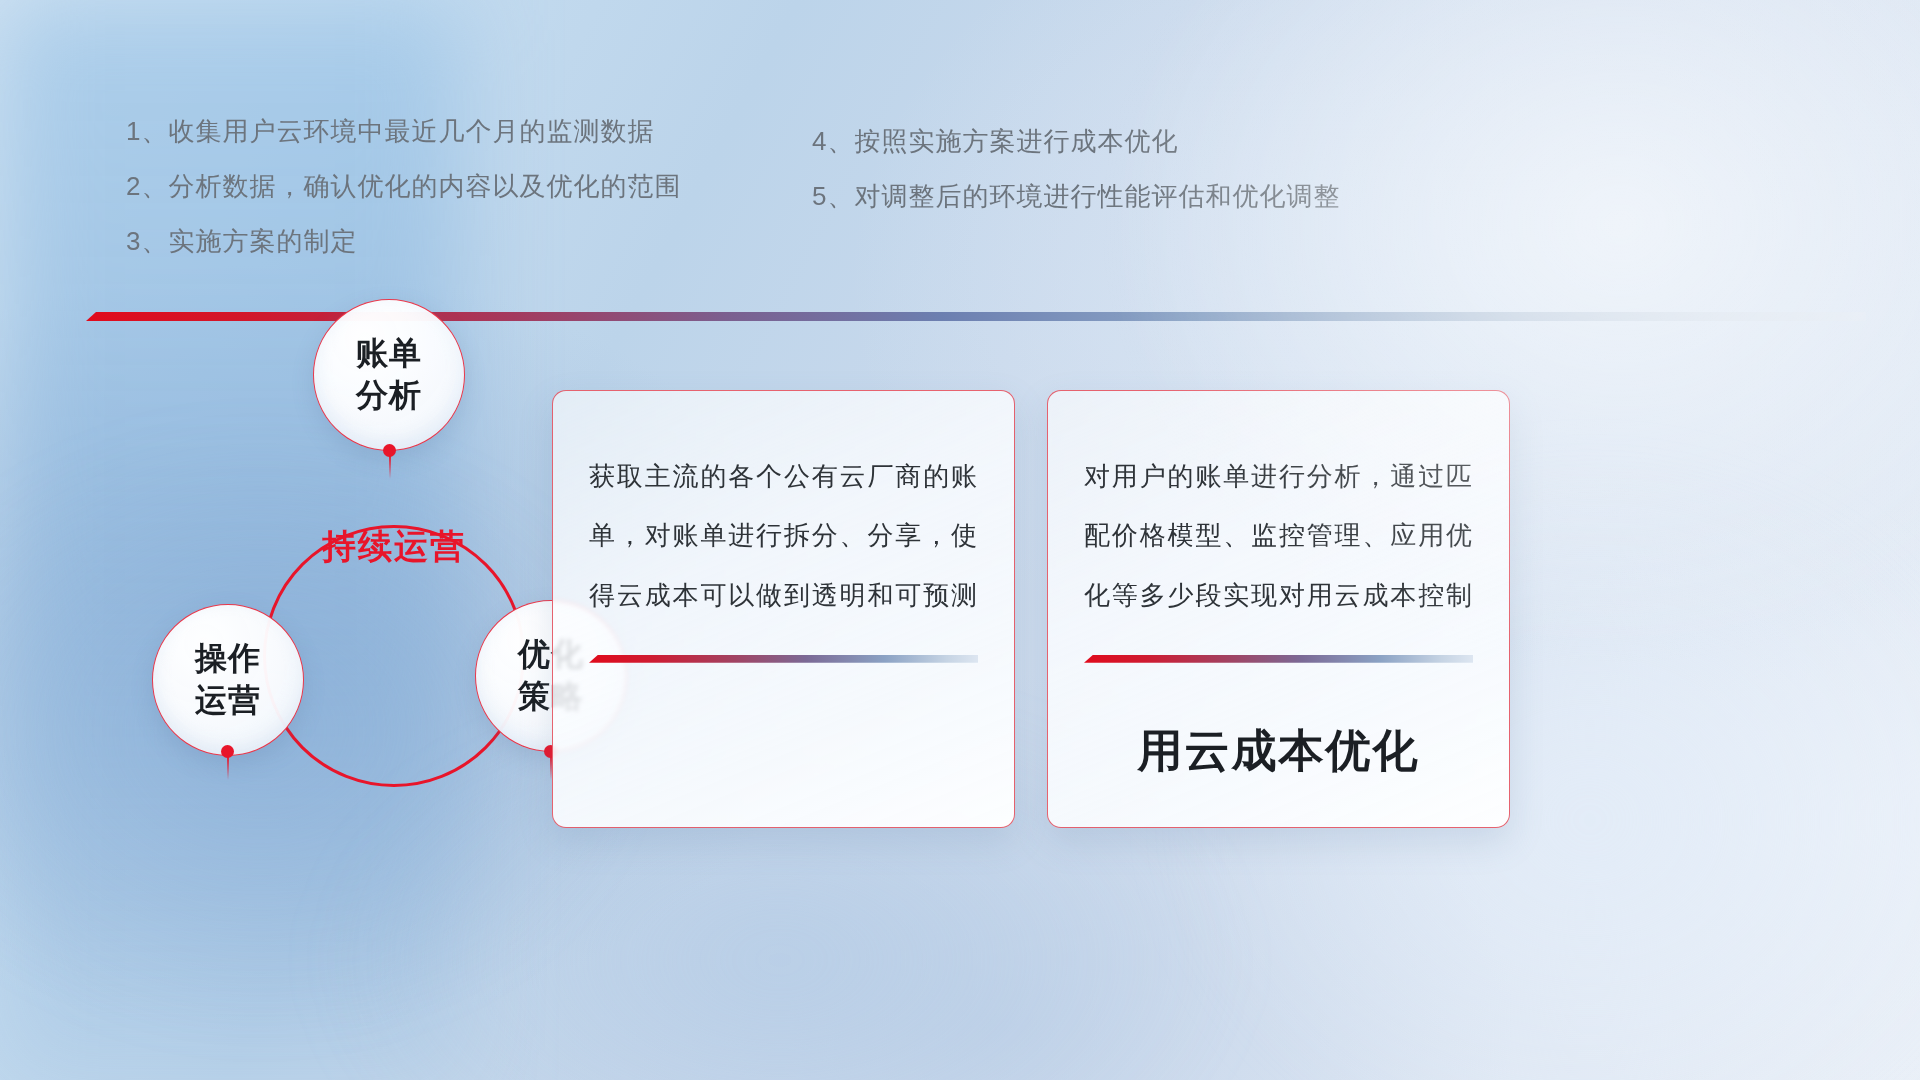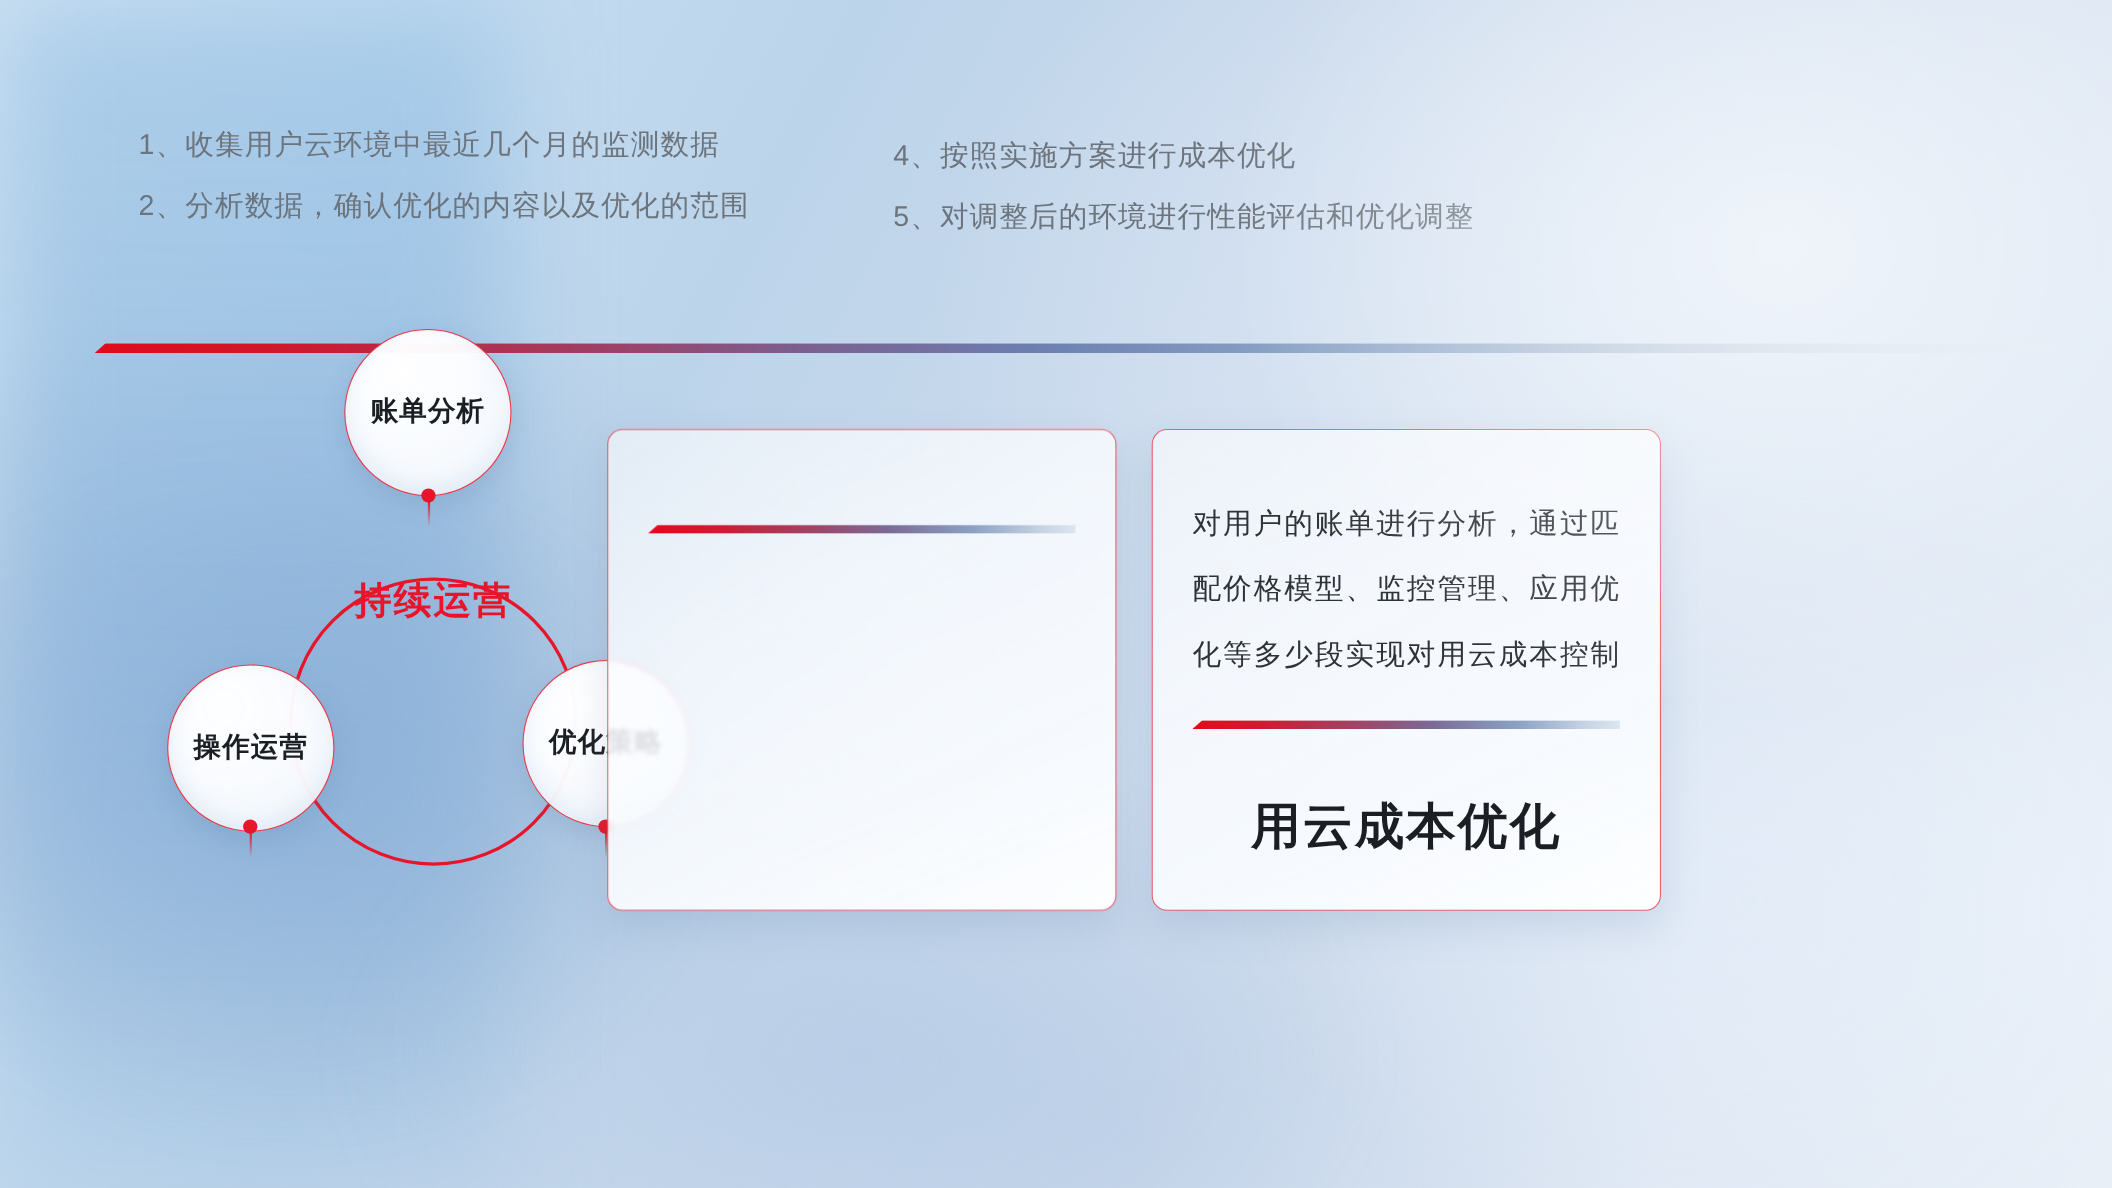--- a/index.html
+++ b/index.html
@@ -59,22 +59,22 @@
     position:absolute;left:183px;top:170px;width:262px;height:262px;
     display:flex;align-items:flex-start;justify-content:center;
     color:#e8152a;font-weight:bold;font-size:34px;line-height:1.26;letter-spacing:2px;
   }
   .bubble{
     position:absolute;border-radius:50%;
     border:1.6px solid rgba(232,21,42,0.85);
     background:
       radial-gradient(circle at 34% 26%,rgba(255,255,255,0.99) 0%,rgba(252,253,255,0.97) 45%,rgba(243,247,252,0.96) 100%);
     box-shadow:0 8px 22px rgba(90,120,160,0.20), inset 0 -8px 18px rgba(205,220,238,0.45);
-    display:flex;flex-direction:row;align-items:center;justify-content:center;
-    color:#1b1f24;font-weight:bold;font-size:25px;line-height:1.30;letter-spacing:1px;font-family:Liberation Serif, serif;
+    display:flex;flex-direction:column;align-items:center;justify-content:center;
+    color:#1b1f24;font-weight:bold;font-size:32px;line-height:1.30;letter-spacing:1px;
   }
   #bubble-top{left:233px;top:-56px;width:152px;height:152px;}
   #bubble-left{left:72px;top:249px;width:152px;height:152px;}
   #bubble-right{left:395px;top:245px;width:152px;height:152px;}
   .dot{position:absolute;width:13px;height:13px;border-radius:50%;background:#e8152a;}
   .tick{position:absolute;width:2px;height:24px;background:linear-gradient(180deg,#e8152a,rgba(232,21,42,0));}
   #dot-top{left:303px;top:89px;}  #tick-top{left:308.5px;top:100px;}
   #dot-left{left:141px;top:390px;} #tick-left{left:146.5px;top:401px;}
   #dot-right{left:464px;top:390px;}#tick-right{left:469.5px;top:401px;}
 
@@ -110,20 +110,21 @@
 
 <div class="stage">
 
   <div class="bgblob blob1"></div>
   <div class="bgblob blob2"></div>
   <div class="bgblob blob3"></div>
 
   <div class="list-col" id="list-left">
     <div class="li">1、收集用户云环境中最近几个月的监测数据</div>
     <div class="li">2、分析数据，确认优化的内容以及优化的范围</div>
+    <div class="li">3、实施方案的制定</div>
   </div>
 
   <div class="list-col" id="list-right">
     <div class="li">4、按照实施方案进行成本优化</div>
     <div class="li">5、对调整后的环境进行性能评估和优化调整</div>
   </div>
 
   <div class="top-rule"></div>
 
   <div class="venn">
@@ -149,20 +150,21 @@
 
     <div class="tick" id="tick-top"></div>
     <div class="tick" id="tick-left"></div>
     <div class="tick" id="tick-right"></div>
     <div class="dot" id="dot-top"></div>
     <div class="dot" id="dot-left"></div>
     <div class="dot" id="dot-right"></div>
   </div>
 
   <div class="card" id="card-1">
+    <div class="card-body">获取主流的各个公有云厂商的账单，对账单进行拆分、分享，使得云成本可以做到透明和可预测</div>
     <div class="card-rule"></div>
   </div>
 
   <div class="card" id="card-2">
     <div class="card-body">对用户的账单进行分析，通过匹配价格模型、监控管理、应用优化等多少段实现对用云成本控制</div>
     <div class="card-rule"></div>
     <div class="card-title">用云成本优化</div>
   </div>
 
 </div>

